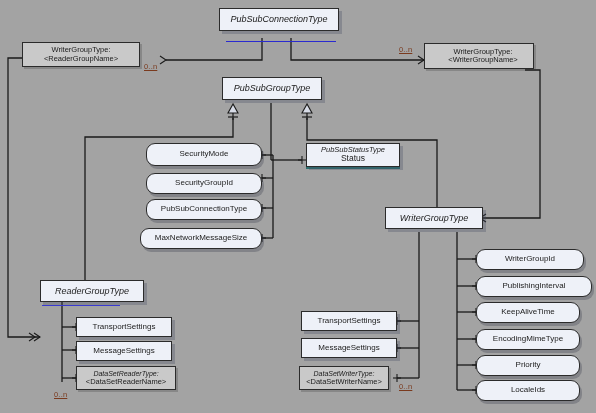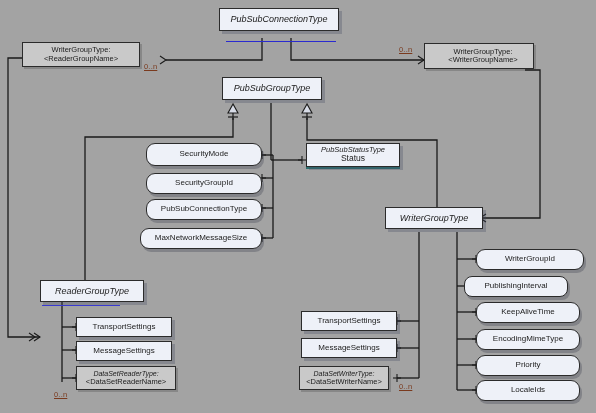--- a/index.html
+++ b/index.html
@@ -259,21 +259,21 @@
     <span>MessageSettings</span>
   </div>
   <div class="node gray t7" style="left:299px; top:366px; width:90px; height:24px;">
     <span class="italic">DataSetWriterType:</span>
     <span class="t75">&lt;DataSetWriterName&gt;</span>
   </div>
 
   <div class="node round t8" style="left:476px; top:249px; width:108px; height:21px;">
     <span>WriterGroupId</span>
   </div>
-  <div class="node round t8" style="left:464px; top:276px; width:104px; height:21px;border-radius:8px;">
+  <div class="node round t8" style="left:476px; top:276px; width:116px; height:21px;">
     <span>PublishingInterval</span>
   </div>
   <div class="node round t8" style="left:476px; top:302px; width:104px; height:21px;">
     <span>KeepAliveTime</span>
   </div>
   <div class="node round t8" style="left:476px; top:329px; width:104px; height:21px;">
     <span>EncodingMimeType</span>
   </div>
   <div class="node round t8" style="left:476px; top:355px; width:104px; height:21px;">
     <span>Priority</span>

